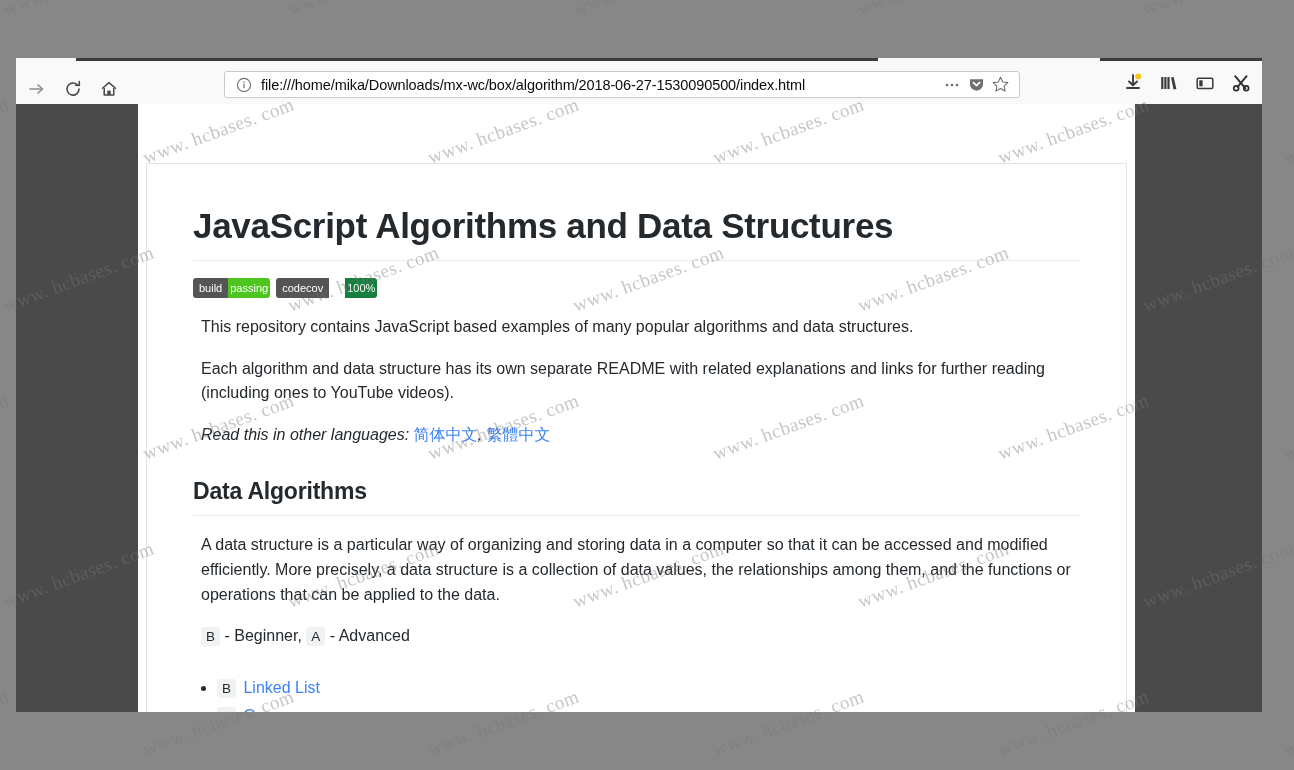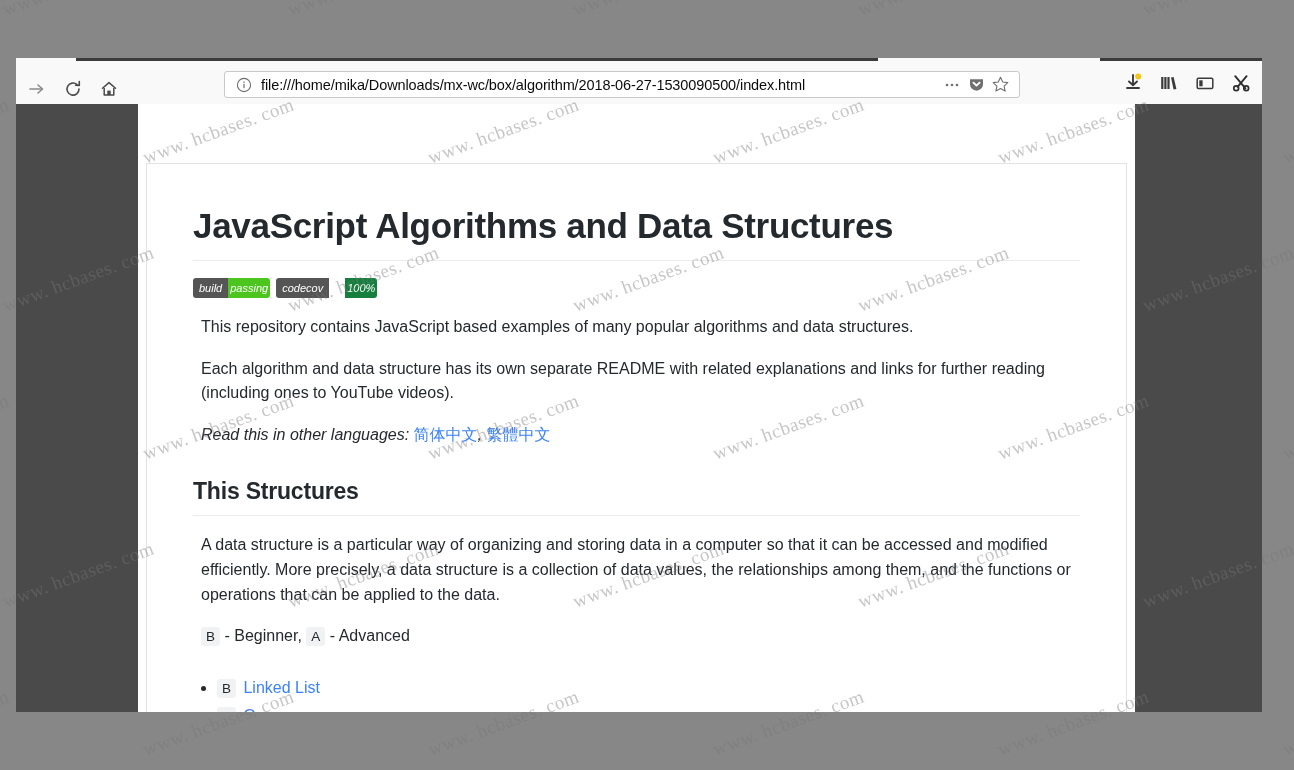--- a/index.html
+++ b/index.html
@@ -192,21 +192,20 @@
     align-items: center;
   }
   .badge {
     display: inline-flex;
     height: 20px;
     border-radius: 3px;
     overflow: hidden;
     font-size: 11px;
     line-height: 20px;
     color: #fff;
-    font-style: italic;
   }
   .badge .b-left {
     background: #555555;
     padding: 0 6px;
   }
   .badge .b-right {
     padding: 0 2px;
   }
   .badge.build .b-right { background: #4cc61e; }
   .badge.codecov .b-right { background: #15803d; margin-left: 16px; }
@@ -403,21 +402,21 @@
           <p class="doc-p">This repository contains JavaScript based examples of many popular algorithms and data structures.</p>
 
           <p class="doc-p">Each algorithm and data structure has its own separate README with related explanations and links for further reading (including ones to YouTube videos).</p>
 
           <p class="doc-p langs">
             <span>Read this in other languages:</span>
             <a class="lnk" href="#">简体中文</a><span>,</span>
             <a class="lnk" href="#">繁體中文</a>
           </p>
 
-          <h2 class="doc-h2">This Structures</h2>
+          <h2 class="doc-h2">Data Algorithms</h2>
           <div class="h2-rule"></div>
 
           <p class="doc-p">A data structure is a particular way of organizing and storing data in a computer so that it can be accessed and modified efficiently. More precisely, a data structure is a collection of data values, the relationships among them, and the functions or operations that can be applied to the data.</p>
 
           <p class="doc-p">
             <code class="tag">B</code>
             <span>- Beginner,</span>
             <code class="tag">A</code>
             <span>- Advanced</span>
           </p>

